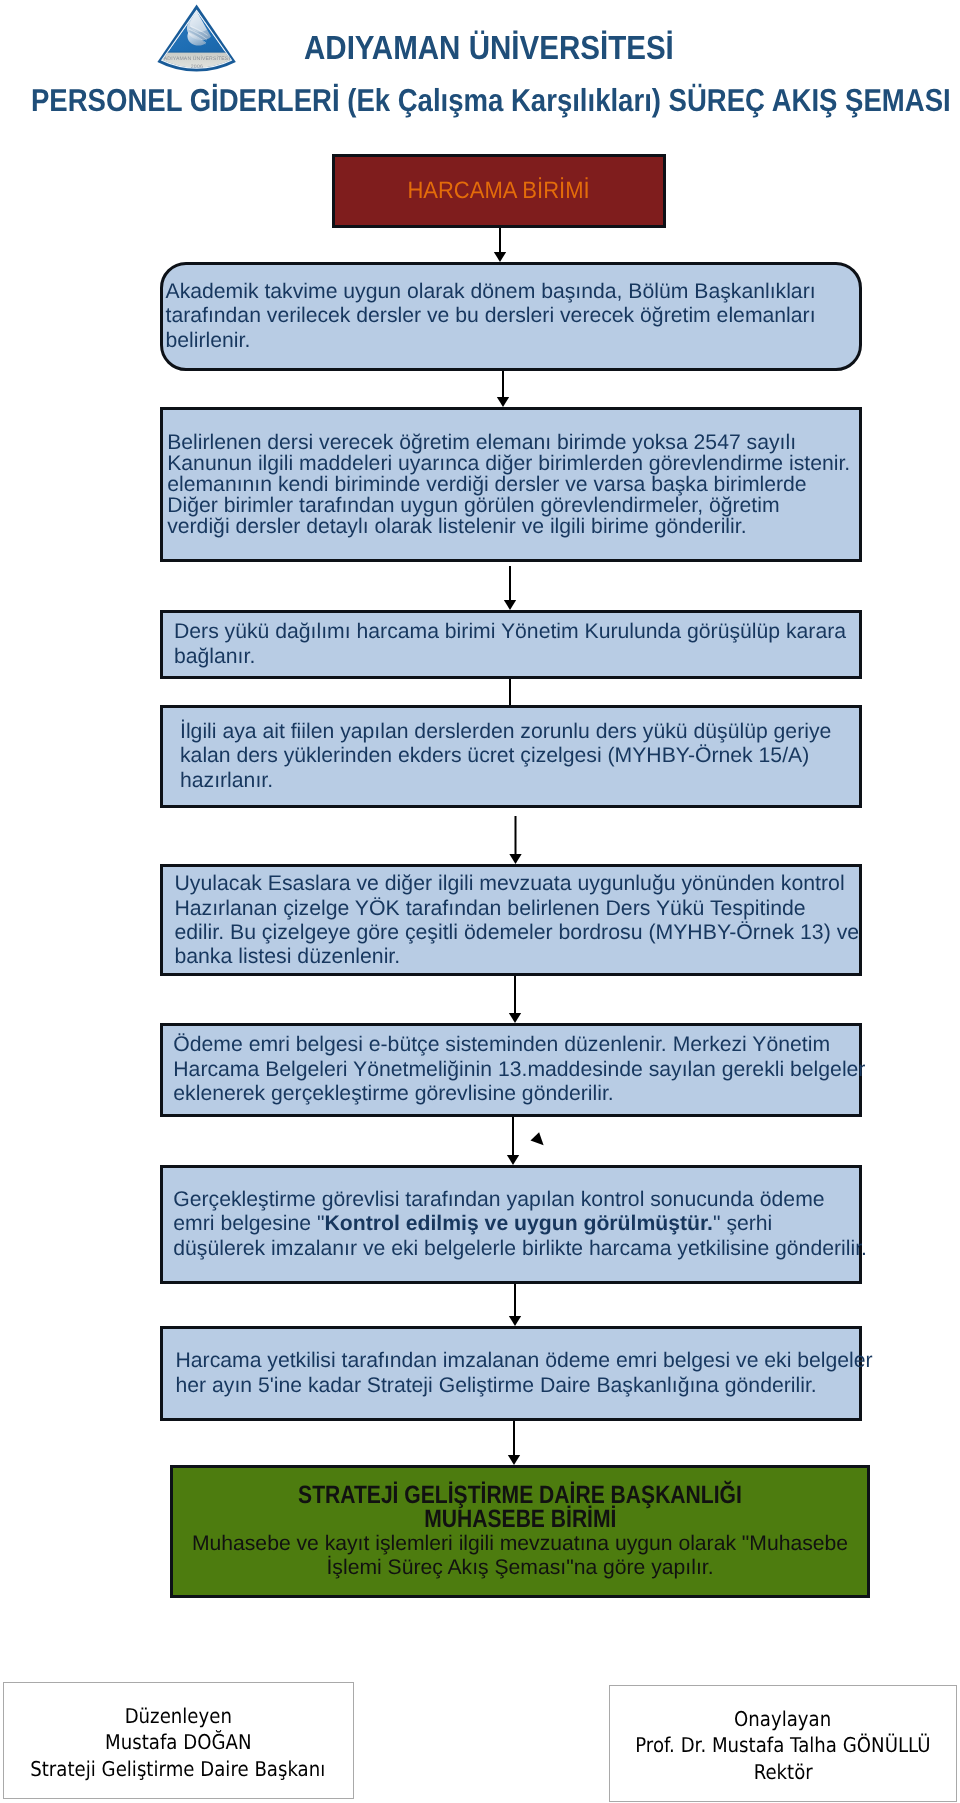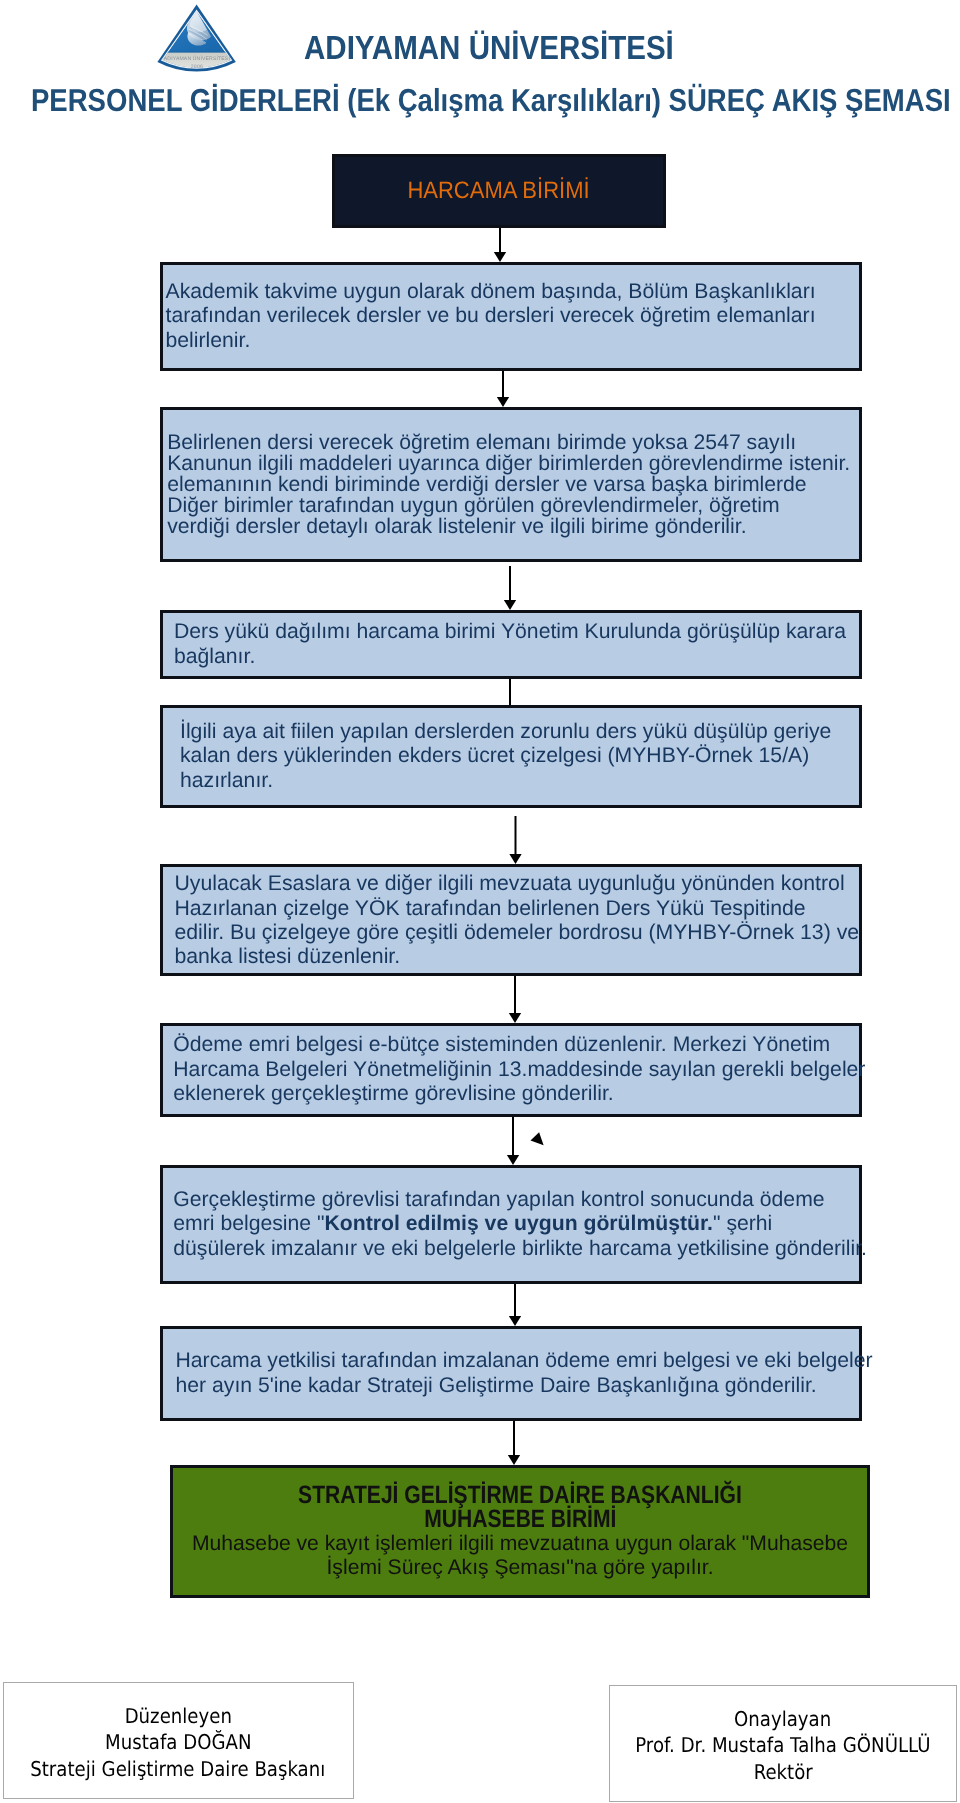--- a/index.html
+++ b/index.html
@@ -11,35 +11,35 @@
   #logo{left:155px;top:2px;width:95px;height:78px;}
   #org-title{left:304.3px;top:32.1px;font-size:33.4px;font-weight:bold;color:#1F4E79;
              white-space:nowrap;line-height:33.4px;
              transform:scaleX(0.8845);transform-origin:0 0;}
   #doc-title{left:31.3px;top:84.6px;font-size:31.8px;font-weight:bold;color:#1F4E79;
              white-space:nowrap;line-height:31.8px;
              transform:scaleX(0.866);transform-origin:0 0;}
 
   
   .box-unit{z-index:2;left:332px;top:154px;width:334px;height:74px;box-sizing:border-box;
-            background:#0f172a;border:3px solid #0D1117;
+            background:#7f1d1d;border:3px solid #0D1117;
             display:flex;align-items:center;justify-content:center;}
   .box-unit span{font-size:23.8px;color:#E36C0A;line-height:23.8px;
                  transform:scaleX(0.925);transform-origin:50% 50%;display:inline-block;}
 
   
   .box{left:160px;width:702px;z-index:2;box-sizing:border-box;background:#B8CCE4;
        border:3px solid #0D1117;color:#17375E;font-size:21.2px;line-height:24.4px;
        padding:0 0 0 4px;display:flex;align-items:center;}
   .box>.t{display:block;width:100%;}
   .ln{white-space:nowrap;}
   .ln.bold{font-weight:bold;}
   .box .ln b{font-weight:bold;}
 
-  #s1{top:262px;height:109px;padding-left:2.5px;}
+  #s1{top:262px;height:109px;padding-left:2.5px;border-radius:26px;}
   #s2{top:407px;height:155px;padding-left:4.2px;line-height:21.1px;}
   #s3{top:610px;height:69px;padding-left:11px;}
   #s4{top:705px;height:103px;padding-left:17px;}
   #s5{top:864px;height:112px;padding-left:11.4px;font-size:21.28px;}
   #s6{top:1023px;height:94px;padding-left:10.3px;}
   #s7{top:1165px;height:119px;padding-left:10.3px;}
   #s8{top:1326px;height:95px;padding-left:12.5px;}
 
   
   .box-final{z-index:2;left:170px;top:1465px;width:700px;height:133px;box-sizing:border-box;

